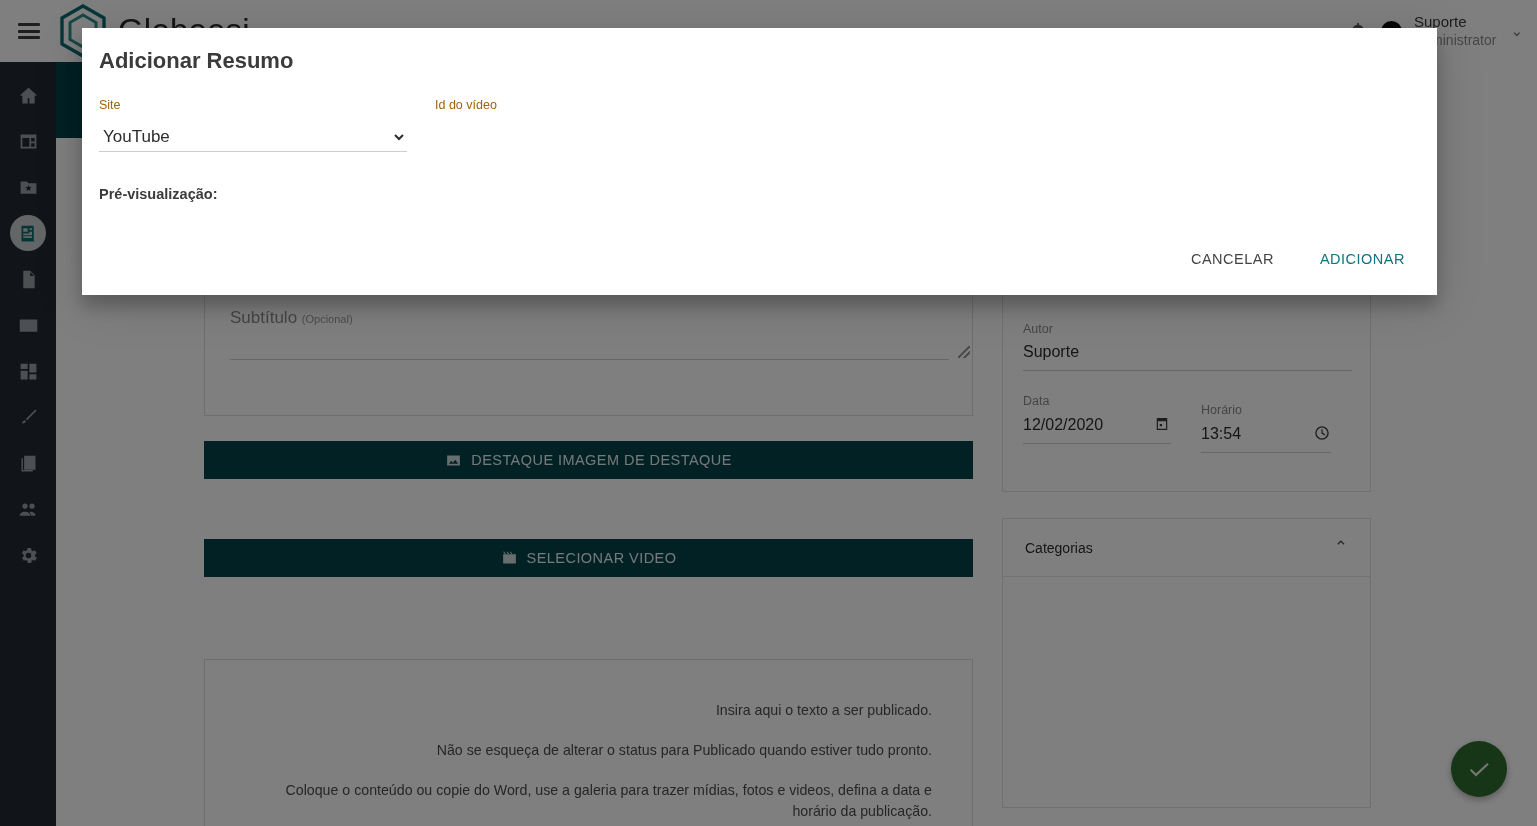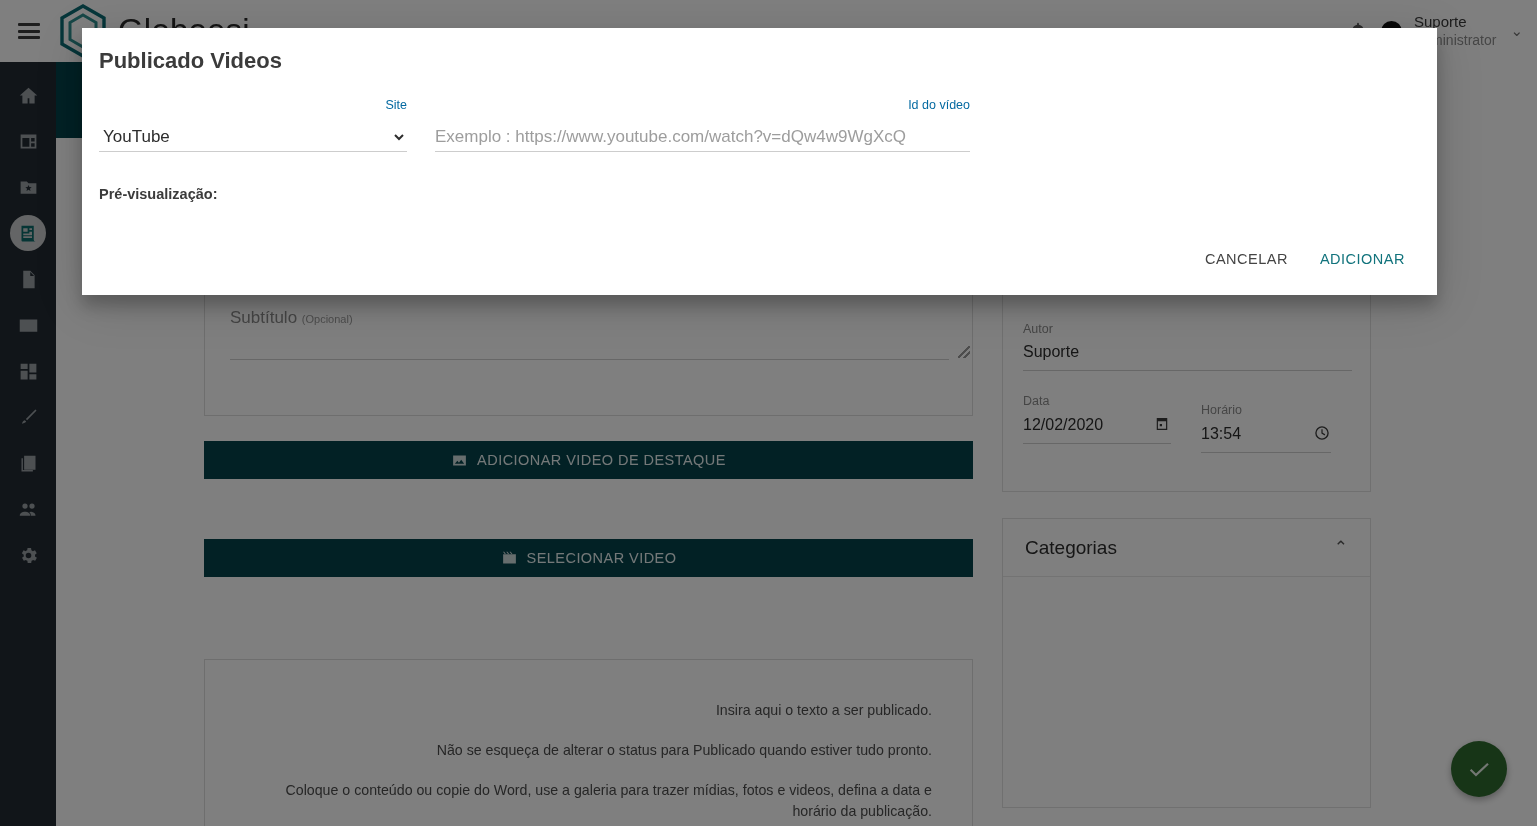--- a/index.html
+++ b/index.html
@@ -132,21 +132,21 @@
   .f-hora   { left: 198px; top: 208px; width: 130px; }
 
   .field-row { display: flex; align-items: flex-end; justify-content: space-between; }
   .field-icon { width: 18px; height: 18px; fill: #3b3b3b; margin-bottom: 1px; }
 
   .panel-categorias { top: 380px; height: 290px; }
   .panel-head {
     height: 58px; display: flex; align-items: center; justify-content: space-between;
     padding: 0 22px; border-bottom: 1px solid #e6e6e6;
   }
-  .panel-title { font-size: 19px; color: #2d2d2d; }
+  .panel-title { font-size: 14px; color: #2d2d2d; }
   .chev-up { font-size: 17px; color: #555; }
 
   
   .fab {
     position: absolute; left: 1451px; top: 741px;
     width: 56px; height: 56px; border-radius: 50%;
     background: #2f6b2f; border: none; cursor: pointer;
     display: flex; align-items: center; justify-content: center;
     box-shadow: 0 3px 7px rgba(0,0,0,.3);
   }
@@ -162,21 +162,21 @@
     background: #ffffff; z-index: 30;
     box-shadow: 0 11px 15px rgba(0,0,0,.22), 0 9px 46px rgba(0,0,0,.14);
   }
   .dlg-title {
     position: absolute; left: 17px; top: 20px;
     font-size: 22px; color: #3b3b3b;
   }
 
   .dlg-field-site { position: absolute; left: 17px; top: 70px; width: 308px; }
   .dlg-field-vid  { position: absolute; left: 353px; top: 70px; width: 535px; }
-  .dlg-flabel { font-size: 12.5px; color: #0369a1; margin-bottom: 10px; text-align: right; }
+  .dlg-flabel { font-size: 12.5px; color: #a16207; margin-bottom: 10px; }
 
   .dlg-select {
     width: 100%; height: 30px;
     font-size: 17px; color: #2d2d2d;
     font-family: "Liberation Sans", sans-serif;
     background: #fff; border: none; border-bottom: 1px solid #cdcdcd;
     outline: none; cursor: pointer;
   }
   .dlg-input {
     width: 100%; height: 30px;
@@ -187,21 +187,21 @@
   }
   .dlg-input::placeholder { color: #9d9d9d; }
 
   .dlg-preview {
     position: absolute; left: 17px; top: 158px;
     font-size: 14.5px; font-weight: bold; color: #3b3b3b;
   }
 
   .dlg-actions {
     position: absolute; right: 20px; bottom: 19px;
-    display: flex; align-items: center; gap: 8px;
+    display: flex; align-items: center; gap: 22px;
   }
   .dlg-btn {
     background: none; border: none; cursor: pointer;
     font-family: "Liberation Sans", sans-serif;
     font-size: 14.5px; letter-spacing: .5px; padding: 9px 12px;
   }
   .btn-cancel { color: #444; }
   .btn-add { color: #11737c; }
 </style>
 </head>
@@ -342,21 +342,21 @@
         <span class="opt">(Opcional)</span>
       </div>
       <div class="sub-underline"></div>
       <div class="resize-grip"></div>
     </div>
 
     <button class="btn-teal btn-featured-img">
       <svg viewBox="0 0 24 24">
           <path d="M3 5h18v14H3zm2.4 11.6h13.2l-4.2-5.6-3.2 4.1-2.2-2.6z"></path>
         </svg>
-      <span>ADICIONAR VIDEO DE DESTAQUE</span>
+      <span>DESTAQUE IMAGEM DE DESTAQUE</span>
     </button>
 
     <button class="btn-teal btn-select-video">
       <svg viewBox="0 0 24 24">
           <path d="M3 6h18v13H3zm1.6-3.4 2.4 3H5.2l-2.4-3zm4.6 0 2.4 3H9.8l-2.4-3zm4.6 0 2.4 3h-1.8l-2.4-3z"></path>
         </svg>
       <span>SELECIONAR VIDEO</span>
     </button>
 
     <div class="card-editor">
@@ -410,33 +410,32 @@
 
   <button class="fab">
     <svg viewBox="0 0 24 24">
         <path d="M9.2 16.2 5 12l-1.4 1.4 5.6 5.6L21 7.8 19.6 6.4z"></path>
       </svg>
   </button>
 
   <div class="backdrop"></div>
 
   <div class="dialog">
-    <h2 class="dlg-title">Publicado Videos</h2>
+    <h2 class="dlg-title">Adicionar Resumo</h2>
 
     <div class="dlg-field-site">
       <div class="dlg-flabel">Site</div>
       <select class="dlg-select">
         <option>YouTube</option>
         <option>Vimeo</option>
       </select>
     </div>
 
     <div class="dlg-field-vid">
       <div class="dlg-flabel">Id do vídeo</div>
-      <input class="dlg-input" type="text" placeholder="Exemplo : https://www.youtube.com/watch?v=dQw4w9WgXcQ" style="">
     </div>
 
     <div class="dlg-preview">Pré-visualização:</div>
 
     <div class="dlg-actions">
       <button class="dlg-btn btn-cancel">CANCELAR</button>
       <button class="dlg-btn btn-add">ADICIONAR</button>
     </div>
   </div>
 

